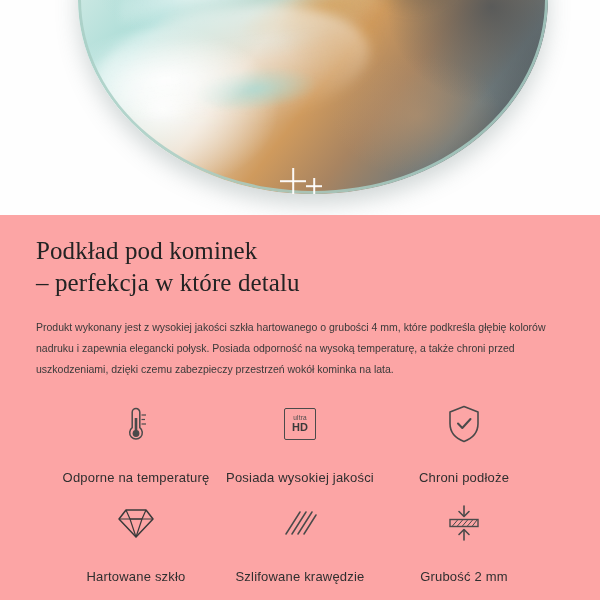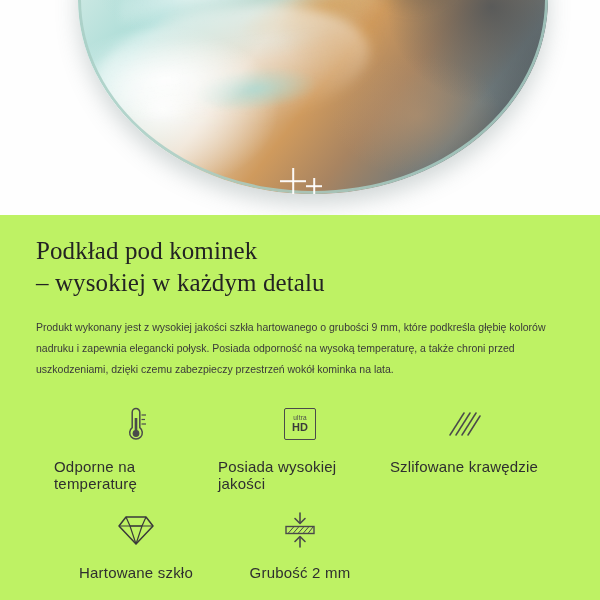--- a/index.html
+++ b/index.html
@@ -10,21 +10,21 @@
     width: 600px;
     height: 600px;
     background: #ffffff;
     font-family: "Liberation Sans", sans-serif;
     overflow: hidden;
   }
   .page {
     position: relative;
     width: 600px;
     height: 600px;
-    background: #bef264;
+    background: #fca5a5;
     overflow: hidden;
   }
 
   
   .hero {
     position: relative;
     width: 600px;
     height: 215px;
     background: #ffffff;
     overflow: hidden;
@@ -159,24 +159,24 @@
     align-items: center;
     justify-content: flex-start;
   }
   .feature-icon {
     height: 44px;
     display: flex;
     align-items: center;
     justify-content: center;
   }
   .feature-label {
-    margin-top: 12px;
-    font-size: 15px;
+    margin-top: 24px;
+    font-size: 13px;
     color: #2f2f2f;
-    text-align: left;
+    text-align: right;
     letter-spacing: 0.2px;
   }
   .ultrahd {
     width: 30px; height: 30px;
     border: 1.6px solid #4a4a4a;
     border-radius: 2px;
     display: flex;
     flex-direction: column;
     align-items: center;
     justify-content: center;
@@ -200,23 +200,23 @@
       <div class="board-gloss"></div>
       <div class="board-edge"></div>
     </div>
     <div class="sparkle sparkle-1"></div>
     <div class="sparkle sparkle-2"></div>
   </div>
 
   <div class="content">
     <h1 class="headline">
       <span>Podkład pod kominek</span>
-      <span class="line2">– wysokiej w każdym detalu</span>
+      <span class="line2">– perfekcja w które detalu</span>
     </h1>
-    <p class="paragraph">Produkt wykonany jest z wysokiej jakości szkła hartowanego o grubości 9 mm, które podkreśla głębię kolorów nadruku i zapewnia elegancki połysk. Posiada odporność na wysoką temperaturę, a także chroni przed uszkodzeniami, dzięki czemu zabezpieczy przestrzeń wokół kominka na lata.</p>
+    <p class="paragraph">Produkt wykonany jest z wysokiej jakości szkła hartowanego o grubości 4 mm, które podkreśla głębię kolorów nadruku i zapewnia elegancki połysk. Posiada odporność na wysoką temperaturę, a także chroni przed uszkodzeniami, dzięki czemu zabezpieczy przestrzeń wokół kominka na lata.</p>
 
     <div class="features">
 
       <div class="feature">
         <div class="feature-icon">
           <svg width="30" height="40" viewBox="0 0 30 40">
             <path d="M15 4.5a3.8 3.8 0 0 0-3.8 3.8v15.4a6.3 6.3 0 1 0 7.6 0V8.3A3.8 3.8 0 0 0 15 4.5z" fill="none" stroke="#4a4a4a" stroke-width="1.5"></path>
             <circle cx="15" cy="29.5" r="3.4" fill="#4a4a4a"></circle>
             <rect x="13.7" y="14" width="2.6" height="13" fill="#4a4a4a"></rect>
             <line x1="20.5" y1="11" x2="25" y2="11" stroke="#4a4a4a" stroke-width="1.2"></line>
@@ -230,44 +230,53 @@
       <div class="feature">
         <div class="feature-icon">
           <div class="ultrahd">
             <span class="u1">ultra</span>
             <span class="u2">HD</span>
           </div>
         </div>
         <div class="feature-label">Posiada wysokiej jakości</div>
       </div>
 
-
-      <div class="feature">
-        <div class="feature-icon">
-          <svg width="36" height="30" viewBox="0 0 36 30">
-            <path d="M4 26 L18 4" stroke="#4a4a4a" stroke-width="1.5" stroke-linecap="round"></path>
-            <path d="M10 26 L24 4" stroke="#4a4a4a" stroke-width="1.5" stroke-linecap="round"></path>
-            <path d="M16 26 L30 4" stroke="#4a4a4a" stroke-width="1.5" stroke-linecap="round"></path>
-            <path d="M22 26 L34 7" stroke="#4a4a4a" stroke-width="1.5" stroke-linecap="round"></path>
-          </svg>
-        </div>
-        <div class="feature-label">Szlifowane krawędzie</div>
+      <div class="feature">
+        <div class="feature-icon">
+          <svg width="36" height="42" viewBox="0 0 36 42">
+            <path d="M18 3.5 L32 9 V20.5 C32 29.5 26 35.5 18 38.5 C10 35.5 4 29.5 4 20.5 V9 Z" fill="none" stroke="#4a4a4a" stroke-width="1.6" stroke-linejoin="round"></path>
+            <path d="M12 20.5 L16.3 25 L24.5 16" fill="none" stroke="#4a4a4a" stroke-width="2" stroke-linecap="round" stroke-linejoin="round"></path>
+          </svg>
+        </div>
+        <div class="feature-label">Chroni podłoże</div>
       </div>
 
       <div class="feature">
         <div class="feature-icon">
           <svg width="38" height="34" viewBox="0 0 38 34">
             <path d="M9 4 H29 L36 13 L19 31 L2 13 Z" fill="none" stroke="#3a3a3a" stroke-width="1.5" stroke-linejoin="round"></path>
             <path d="M2 13 H36" stroke="#3a3a3a" stroke-width="1.2"></path>
             <path d="M9 4 L13 13 L19 31" fill="none" stroke="#3a3a3a" stroke-width="1.2"></path>
             <path d="M29 4 L25 13 L19 31" fill="none" stroke="#3a3a3a" stroke-width="1.2"></path>
             <path d="M13 13 H25" stroke="#3a3a3a" stroke-width="1.2"></path>
           </svg>
         </div>
         <div class="feature-label">Hartowane szkło</div>
+      </div>
+
+      <div class="feature">
+        <div class="feature-icon">
+          <svg width="36" height="30" viewBox="0 0 36 30">
+            <path d="M4 26 L18 4" stroke="#4a4a4a" stroke-width="1.5" stroke-linecap="round"></path>
+            <path d="M10 26 L24 4" stroke="#4a4a4a" stroke-width="1.5" stroke-linecap="round"></path>
+            <path d="M16 26 L30 4" stroke="#4a4a4a" stroke-width="1.5" stroke-linecap="round"></path>
+            <path d="M22 26 L34 7" stroke="#4a4a4a" stroke-width="1.5" stroke-linecap="round"></path>
+          </svg>
+        </div>
+        <div class="feature-label">Szlifowane krawędzie</div>
       </div>
 
       <div class="feature">
         <div class="feature-icon">
           <svg width="40" height="40" viewBox="0 0 40 40">
             <path d="M20 3 V12" stroke="#4a4a4a" stroke-width="1.6" stroke-linecap="round"></path>
             <path d="M15 8.5 L20 13.5 L25 8.5" fill="none" stroke="#4a4a4a" stroke-width="1.6" stroke-linecap="round" stroke-linejoin="round"></path>
             <path d="M20 37 V28" stroke="#4a4a4a" stroke-width="1.6" stroke-linecap="round"></path>
             <path d="M15 31.5 L20 26.5 L25 31.5" fill="none" stroke="#4a4a4a" stroke-width="1.6" stroke-linecap="round" stroke-linejoin="round"></path>
             <rect x="6" y="16.5" width="28" height="7" fill="none" stroke="#4a4a4a" stroke-width="1.4"></rect>

